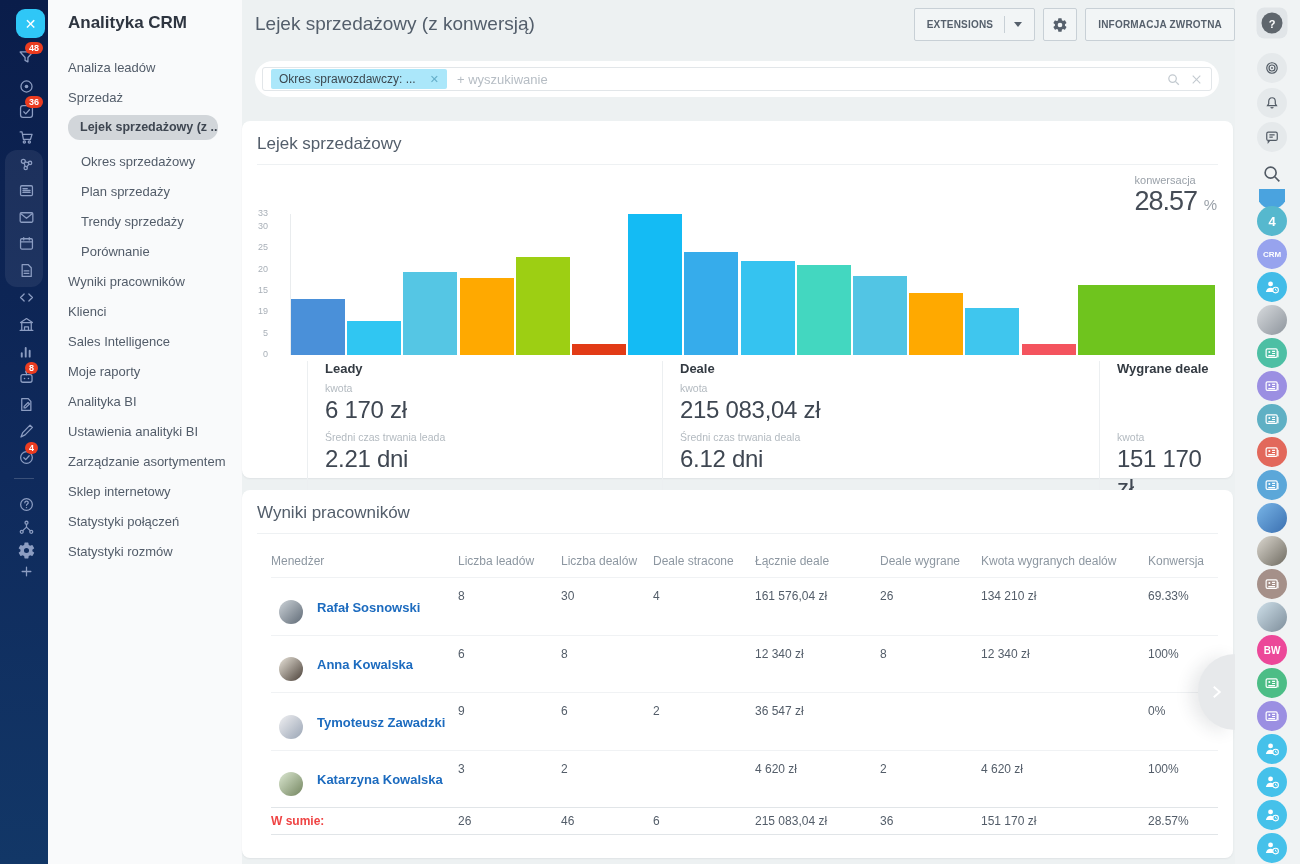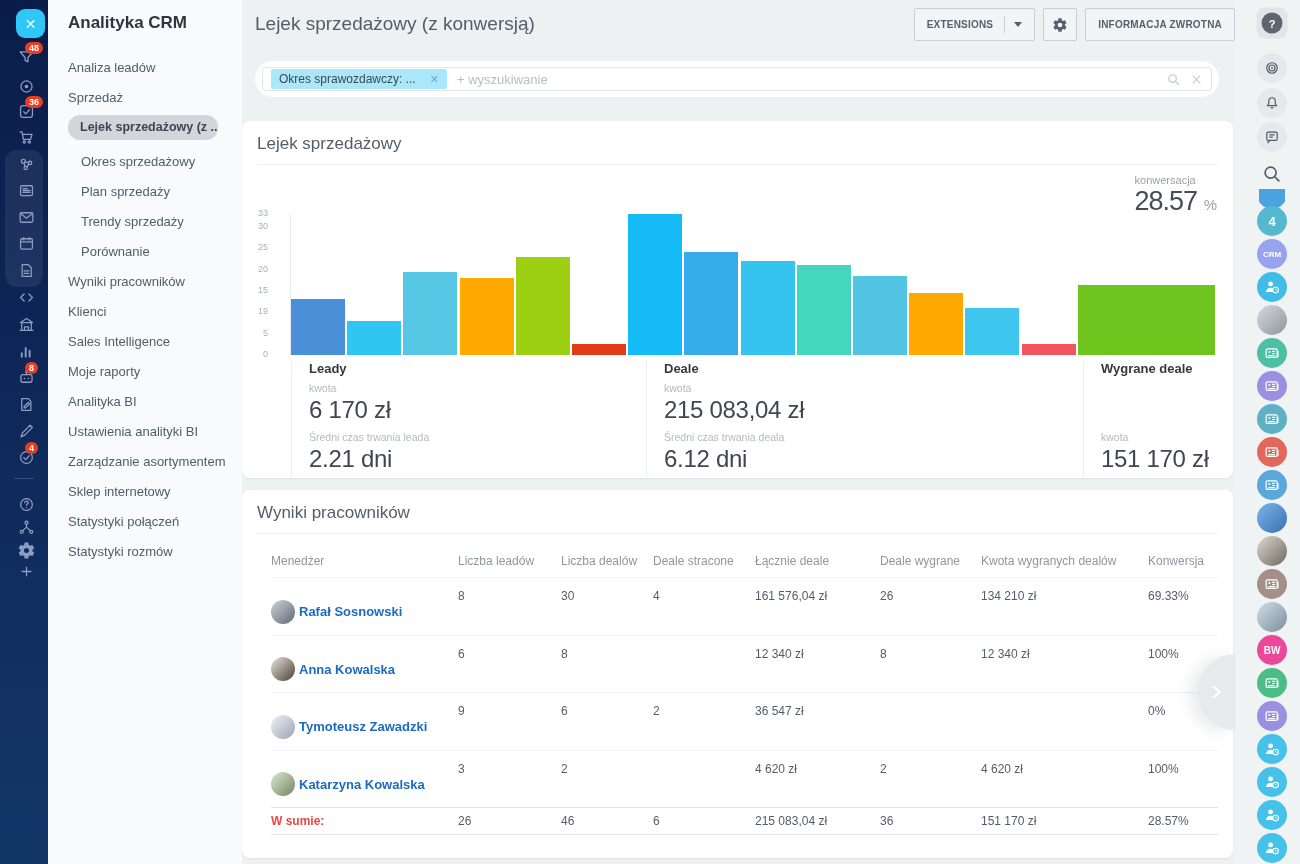--- a/index.html
+++ b/index.html
@@ -65,36 +65,36 @@
   .tick { position:absolute; left:0; width:26px; text-align:right; font-size:9px; color:#a9b0b8; }
   .plot { position:absolute; left:48px; bottom:6px; width:927px; height:141px; border-left:1px solid #e9ecee; }
   .bar { position:absolute; bottom:0; }
   .conv { position:absolute; top:9px; right:16px; }
   .conv-label { font-size:11px; color:#9aa1a9; }
   .conv-val { font-size:27px; color:#454c56; letter-spacing:-1px; line-height:30px; }
   .conv-unit { font-size:15px; color:#9aa1a9; letter-spacing:0; }
 
   .stats { display:flex; margin:0 16px 0 49px; }
   .stat { border-left:1px solid #eceff1; padding-left:17px; }
-  .stat:nth-child(1) { width:355px; }
+  .stat:nth-child(1) { width:355px;margin-left:16px; }
   .stat:nth-child(2) { width:437px; }
   .stat:nth-child(3) { flex:1; }
   .stat-title { font-size:13px; font-weight:700; color:#333a42; margin-bottom:6px; line-height:15px; }
   .stat-label { font-size:10.5px; color:#b3bac0; margin-bottom:1px; line-height:12px; }
   .stat-value { font-size:24px; color:#3f4752; margin-bottom:7px; letter-spacing:-0.3px; line-height:29px; }
   .stat-spacer { height:49px; }
 
   
   .table { margin:10px 15px 0 29px; }
   .trow { display:grid; grid-template-columns:187px 103px 92px 102px 125px 101px 167px 1fr; }
   .thead { height:33px; align-items:center; }
   .th { font-size:12px; color:#8d97a1; }
   .trow.data { height:57.5px; border-top:1px solid #f0f2f4; position:relative; }
   .td { font-size:12px; color:#535d69; padding-top:11px; }
-  .who { position:absolute; left:0; bottom:11px; display:flex; align-items:center; gap:4px; }
+  .who { position:absolute; left:8px; bottom:11px; display:flex; align-items:flex-start; gap:14px; }
   .ava { width:24px; height:24px; border-radius:50%; display:block; flex:0 0 24px; }
   .who a { font-size:13px; font-weight:700; color:#1c6bbf; text-decoration:none; }
   .trow.sum { height:28px; border-top:1px solid #e1e5e8; border-bottom:1px solid #e1e5e8; align-items:center; }
   .trow.sum .td { padding-top:0; }
   .sum-label { color:#ef4444; font-size:12px;font-weight:bold; }
 
   
   .dock { position:absolute; left:1235px; top:0; bottom:0; width:65px; background:#f0f3f4; z-index:4; }
   .dk { position:absolute; left:37px; transform:translate(-50%,-50%); display:flex; align-items:center;
         justify-content:center; border-radius:50%; cursor:pointer; }

